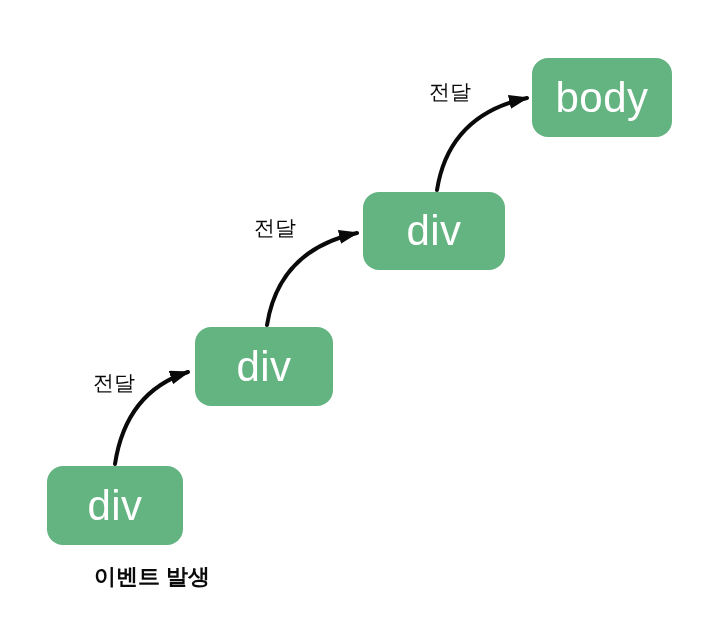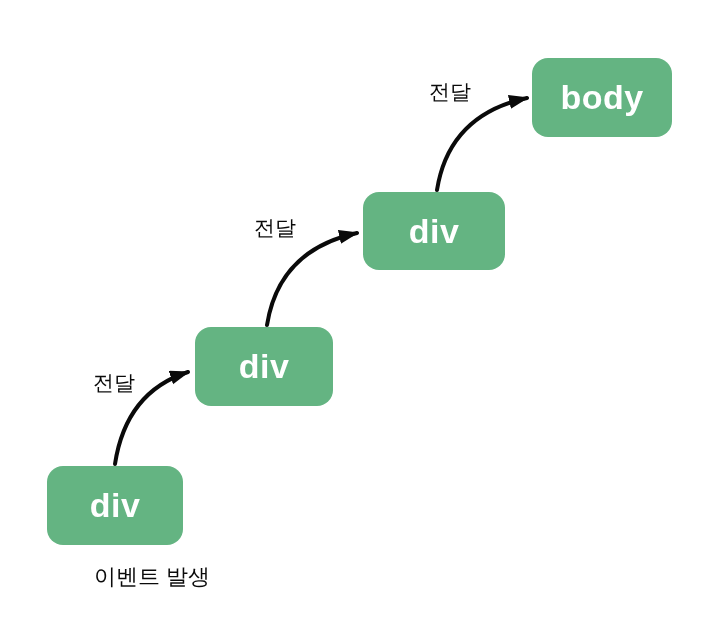--- a/index.html
+++ b/index.html
@@ -33,22 +33,22 @@
   .node {
     position: absolute;
     background: var(--node-fill);
     border-radius: 16px;
     display: flex;
     align-items: center;
     justify-content: center;
   }
   .node span {
     color: var(--node-text);
-    font-size: 34px;
-    font-weight: 700;
+    font-size: 42px;
+    font-weight: 400;
     letter-spacing: 0.5px;
   }
   .n1 { left: 47px;  top: 466px; width: 136px; height: 79px; }
   .n2 { left: 195px; top: 327px; width: 138px; height: 79px; }
   .n3 { left: 363px; top: 192px; width: 142px; height: 78px; }
   .n4 { left: 532px; top: 58px;  width: 140px; height: 79px; }
   .arrow-label {
     position: absolute;
     transform: translate(-50%, -50%);
     color: var(--label-text);
@@ -58,21 +58,21 @@
   }
   .al1 { left: 114px; top: 383px; }
   .al2 { left: 275px; top: 228px; }
   .al3 { left: 450px; top: 92px; }
   .caption {
     position: absolute;
     left: 152px; top: 577px;
     transform: translate(-50%, -50%);
     color: var(--label-text);
     font-size: 22px;
-    font-weight: 400;
+    font-weight: 700;
     white-space: nowrap;
   }
 </style>
 </head>
 <body>
 
 <div class="stage">
 
   <svg class="arrows-layer" width="707" height="629" viewBox="0 0 707 629" xmlns="http://www.w3.org/2000/svg">
     <defs>

